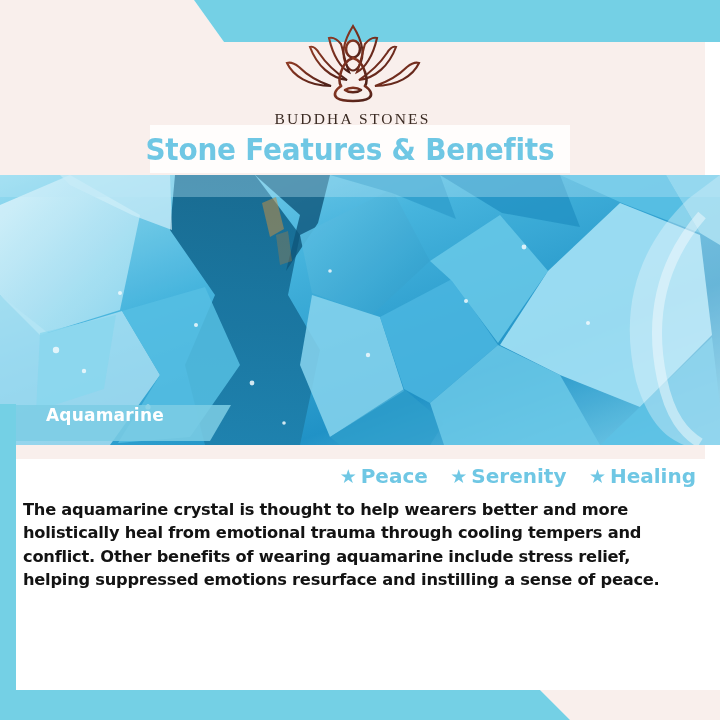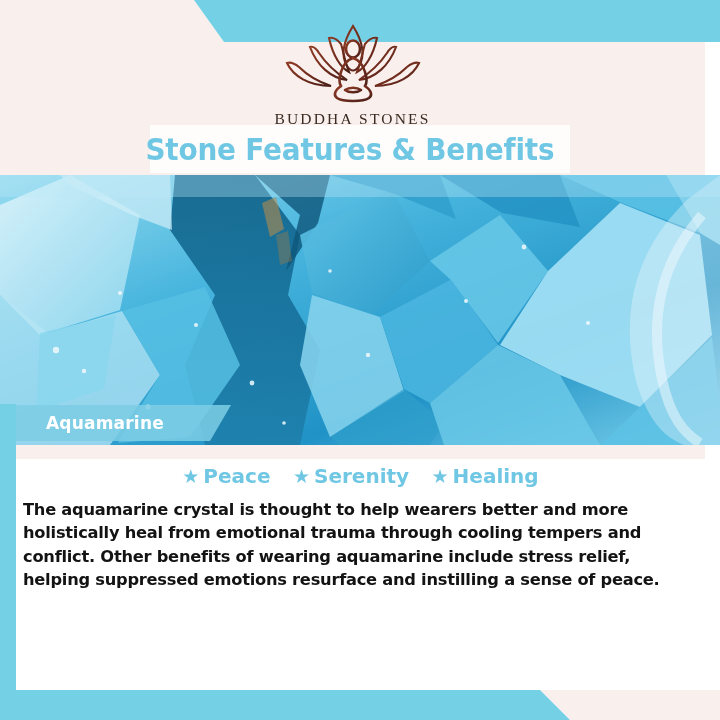--- a/index.html
+++ b/index.html
@@ -114,21 +114,21 @@
   .hero svg { display: block; }
 
   
   .stone-banner {
     position: absolute;
     left: 16px; top: 405px;
     width: 215px; height: 36px;
     background: rgba(125, 205, 228, 0.86);
     clip-path: polygon(0 0, 215px 0, 194px 36px, 0 36px);
     display: flex;
-    align-items: center;
+    align-items: flex-start;
   }
   .stone-name {
     padding-left: 30px;
     color: #ffffff;
     font-family: "DejaVu Sans", sans-serif;
     font-weight: bold;
     font-size: 17px;
     letter-spacing: 0.2px;
   }
 
@@ -140,21 +140,21 @@
     background: #f9efec;
   }
   .content {
     position: absolute;
     left: 16px; top: 459px;
     width: 689px; height: 231px;
     background: #ffffff;
   }
   .keywords {
     margin-top: 5px;
-    text-align: center;
+    text-align: right;
     white-space: nowrap;
   }
   .kw {
     display: inline-block;
     color: #6fc7e4;
     font-family: "DejaVu Sans", sans-serif;
     font-weight: bold;
     font-size: 20px;
     vertical-align: middle;
   }

